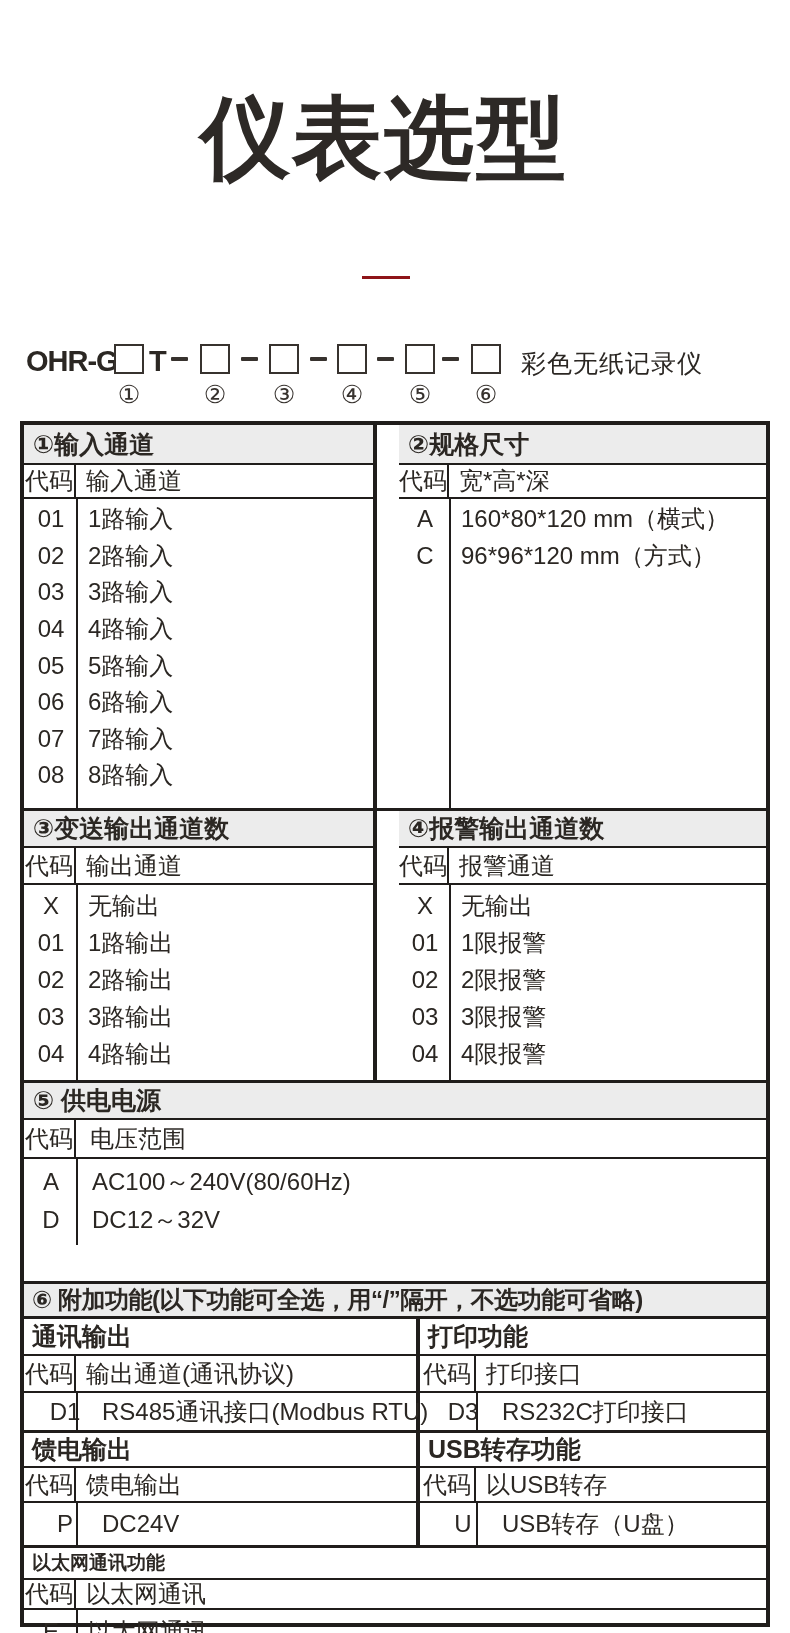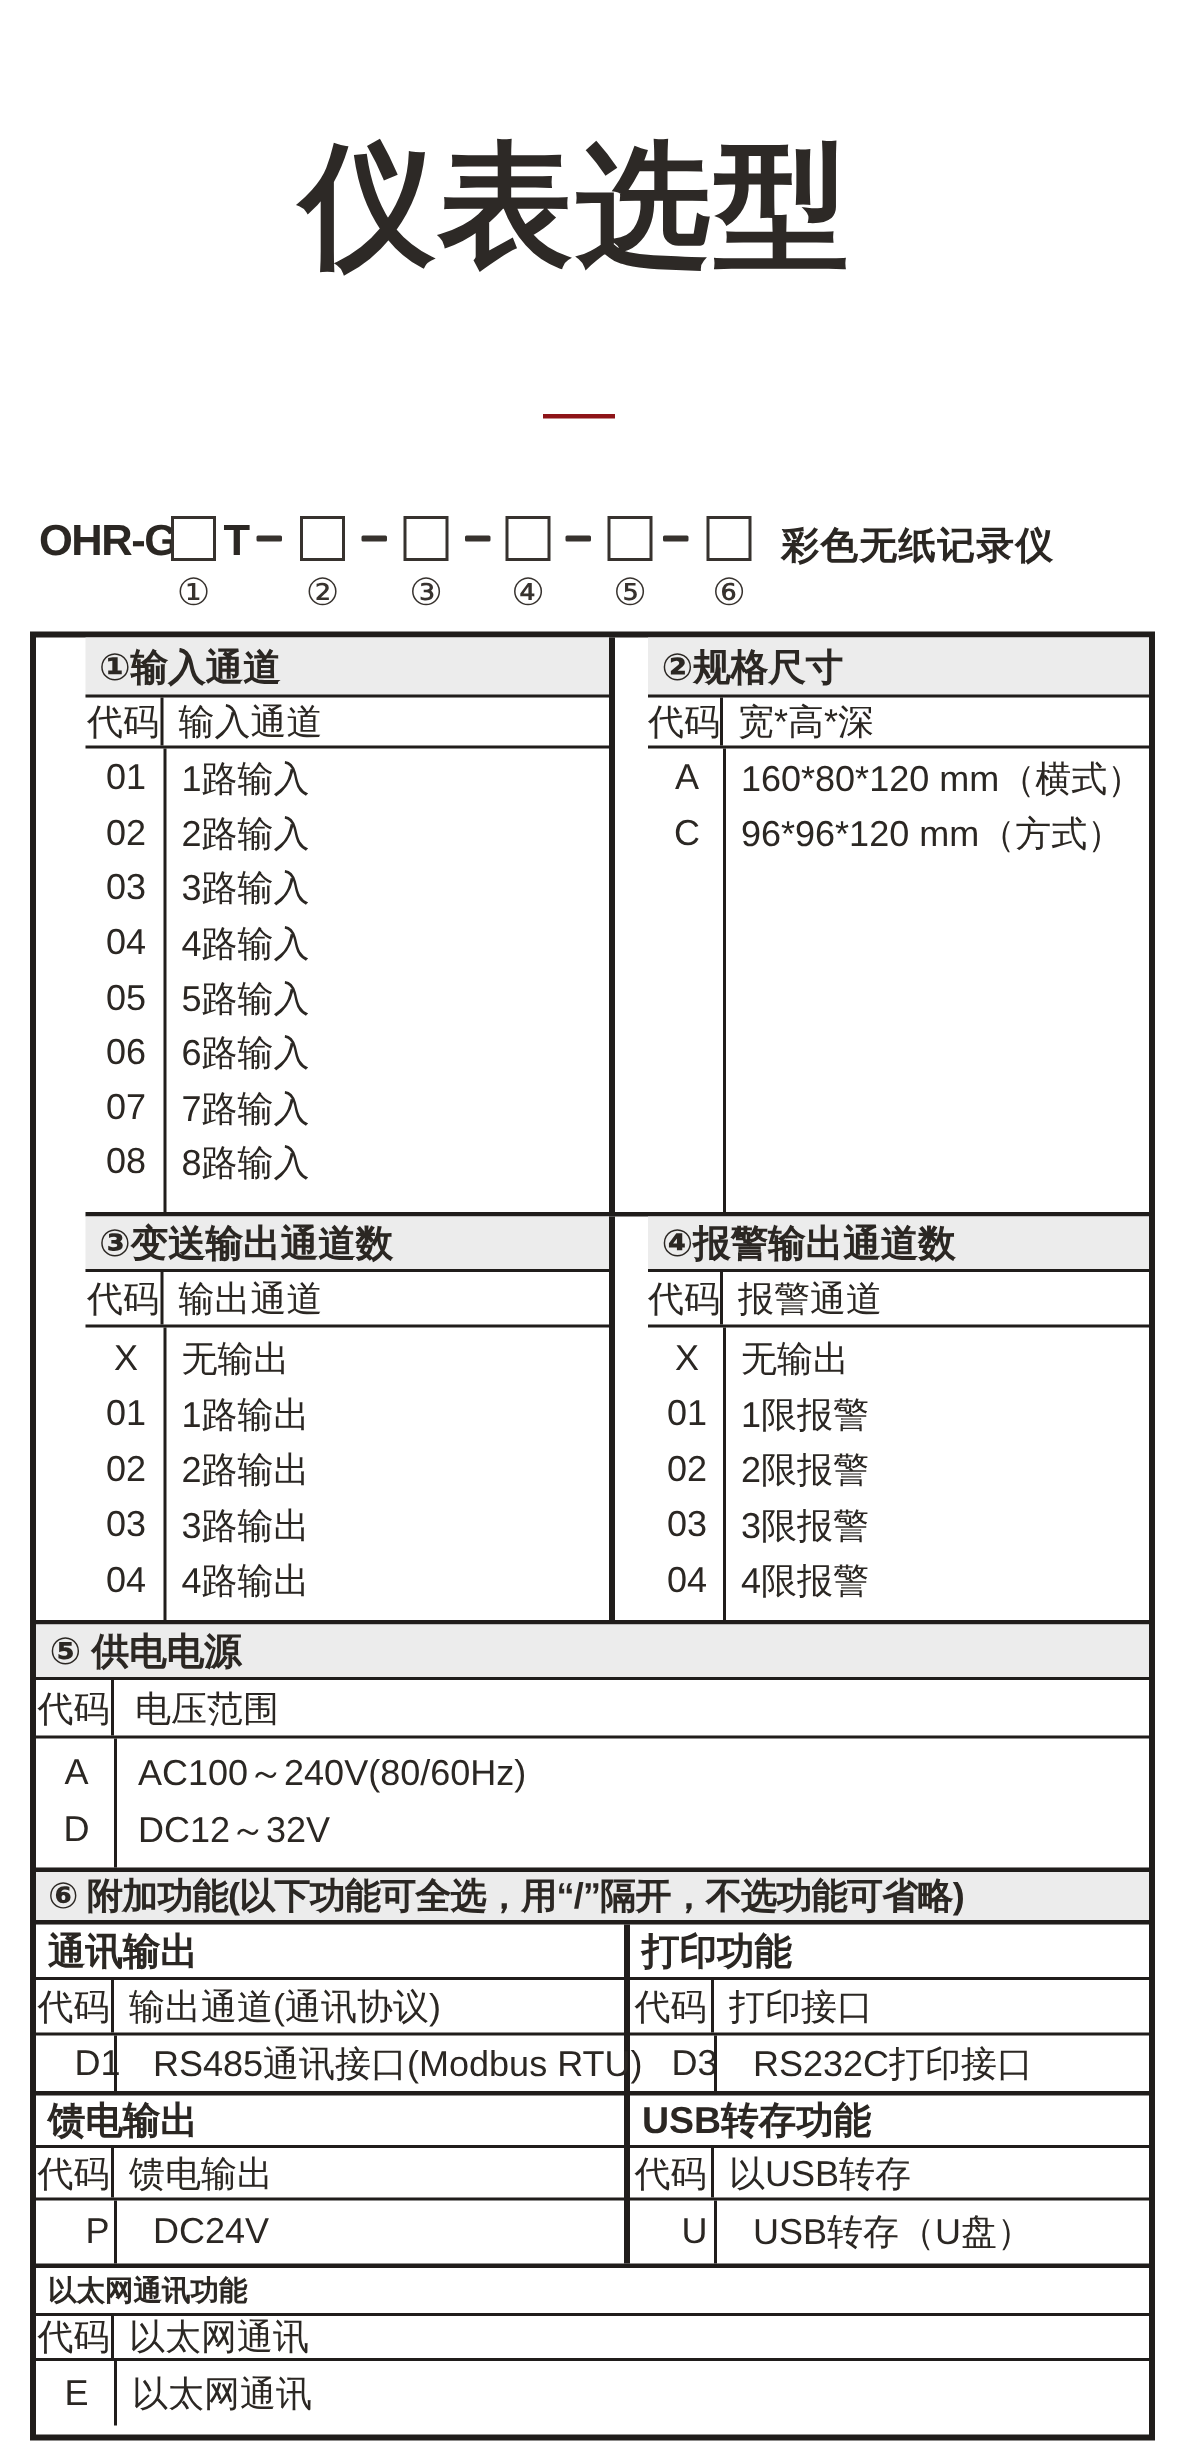--- a/index.html
+++ b/index.html
@@ -18,28 +18,28 @@
   .red-rule{position:absolute;left:362px;top:276px;width:48px;height:3px;background:var(--red);}
 
   
   .model-line{position:absolute;left:0;top:340px;width:790px;height:70px;}
   .model-line .prefix{position:absolute;left:26px;top:5px;font-size:29px;font-weight:700;letter-spacing:-1px;}
   .mbox{position:absolute;top:4px;width:30px;height:30px;border:2.5px solid #37322e;box-sizing:border-box;background:#fff;}
   .b1{left:114px}.b2{left:200px}.b3{left:269px}.b4{left:337px}.b5{left:405px}.b6{left:471px}
   .model-t{position:absolute;left:149px;top:5px;font-size:29px;font-weight:700;}
   .mdash{position:absolute;top:17px;width:17px;height:4px;background:#37322e;border-radius:1px;}
   .d1{left:171px}.d2{left:241px}.d3{left:310px}.d4{left:377px}.d5{left:442px}
-  .product{position:absolute;left:521px;top:7px;font-size:25px;font-weight:700;letter-spacing:1px;}
+  .product{position:absolute;left:521px;top:7px;font-size:25px;font-weight:400;letter-spacing:1px;}
   .circ{position:absolute;top:40px;width:30px;text-align:center;font-size:25px;color:#37322e;}
   .c1{left:114px}.c2{left:200px}.c3{left:269px}.c4{left:337px}.c5{left:405px}.c6{left:471px}
 
   
   .tbl{position:absolute;left:20px;top:421px;width:750px;height:1206px;box-sizing:border-box;
        border:4px solid var(--line);background:#fff;font-size:24px;}
-  .duo{display:flex;align-items:center;margin-left:33px;}
+  .duo{display:flex;align-items:center;}
   .half-l{width:353px;flex:none;border-right:4px solid var(--line);box-sizing:border-box;}
   .half-r{flex:1;min-width:0;padding-left:22px;}
 
   .sec-h{background:var(--hdr-bg);font-weight:700;font-size:25px;display:flex;align-items:center;
          padding-left:9px;border-bottom:2px solid var(--line);box-sizing:border-box;}
   .h38{height:40px}.h37{height:37px}.h35g{height:37px}
 
   .sub{display:flex;align-items:center;border-bottom:2px solid var(--line);box-sizing:border-box;}
   .sub .c{width:52px;flex:none;align-self:stretch;display:flex;align-items:center;justify-content:center;
           border-right:2px solid var(--line);box-sizing:border-box;}
@@ -63,21 +63,21 @@
   .s12-data .drow{height:36.6px}
   .s34-data{height:195px;padding-top:2px;}
   .s34-data .drow{height:37px}
   .s5-sub{height:39px}
   .s5-data{height:86px;padding-top:4px;}
   .s5-data .drow{height:38px}
   .s5-data .drow .d,.s5-sub .d{padding-left:14px;}
 
   
   .s6-h{background:var(--hdr-bg);font-weight:700;font-size:24px;height:38px;display:flex;align-items:center;
-        padding-left:8px;border-bottom:3px solid var(--line);box-sizing:border-box;letter-spacing:-0.5px;}
+        padding-left:8px;border-bottom:3px solid var(--line);box-sizing:border-box;letter-spacing:-0.5px;margin-top:36px;}
   .s6-body{display:flex;align-items:stretch;}
   .col6-l{width:396px;flex:none;border-right:4px solid var(--line);box-sizing:border-box;}
   .col6-r{flex:1;min-width:0;}
   .g-title{font-weight:700;font-size:25px;display:flex;align-items:center;padding-left:8px;
            border-bottom:2px solid var(--line);box-sizing:border-box;}
   .gt1{height:37px}.gt2{height:35px}
   .g-sub{box-sizing:border-box;}
   .gs1{height:37px}.gs2{height:35px}
   .g-data{box-sizing:border-box;}
   .gd1{height:40px;border-bottom:3px solid var(--line);}

